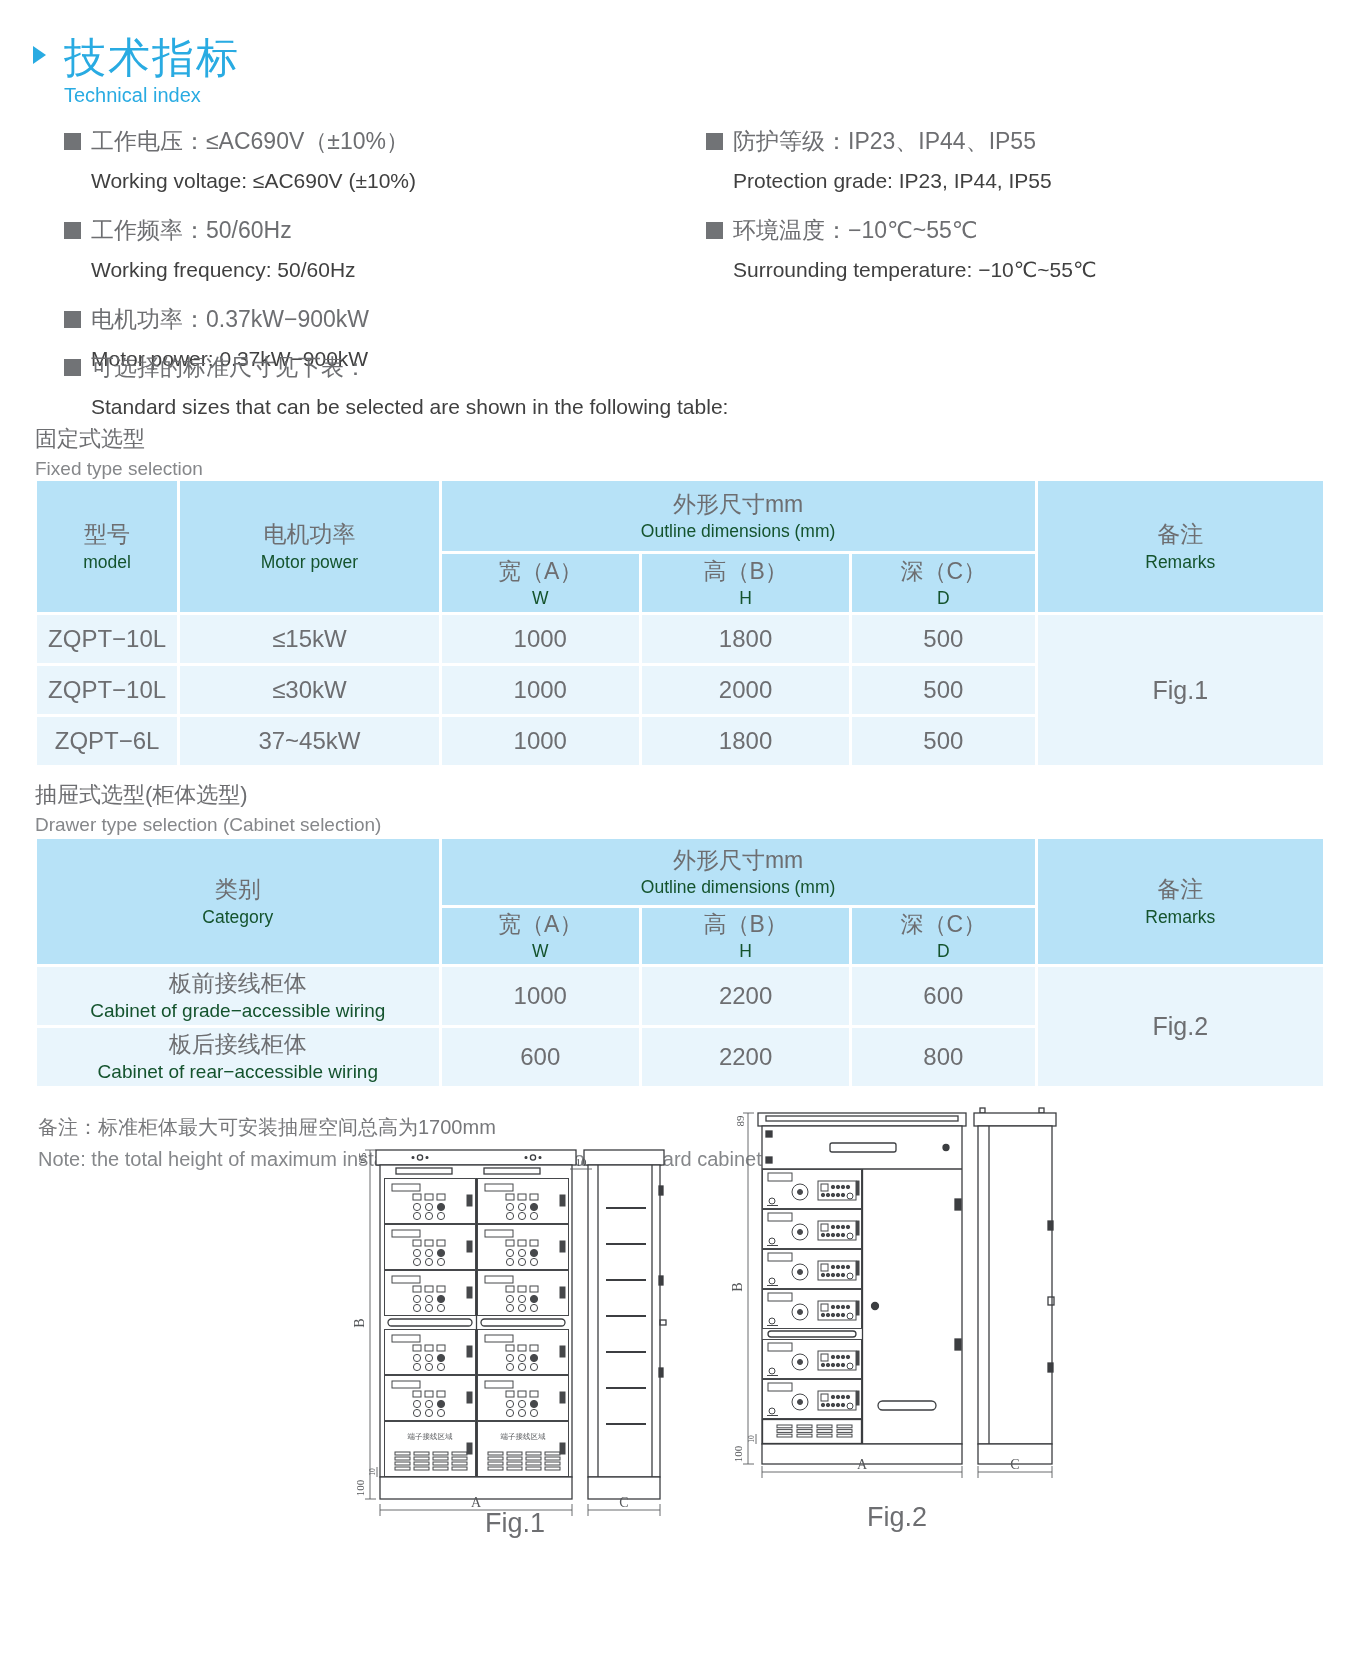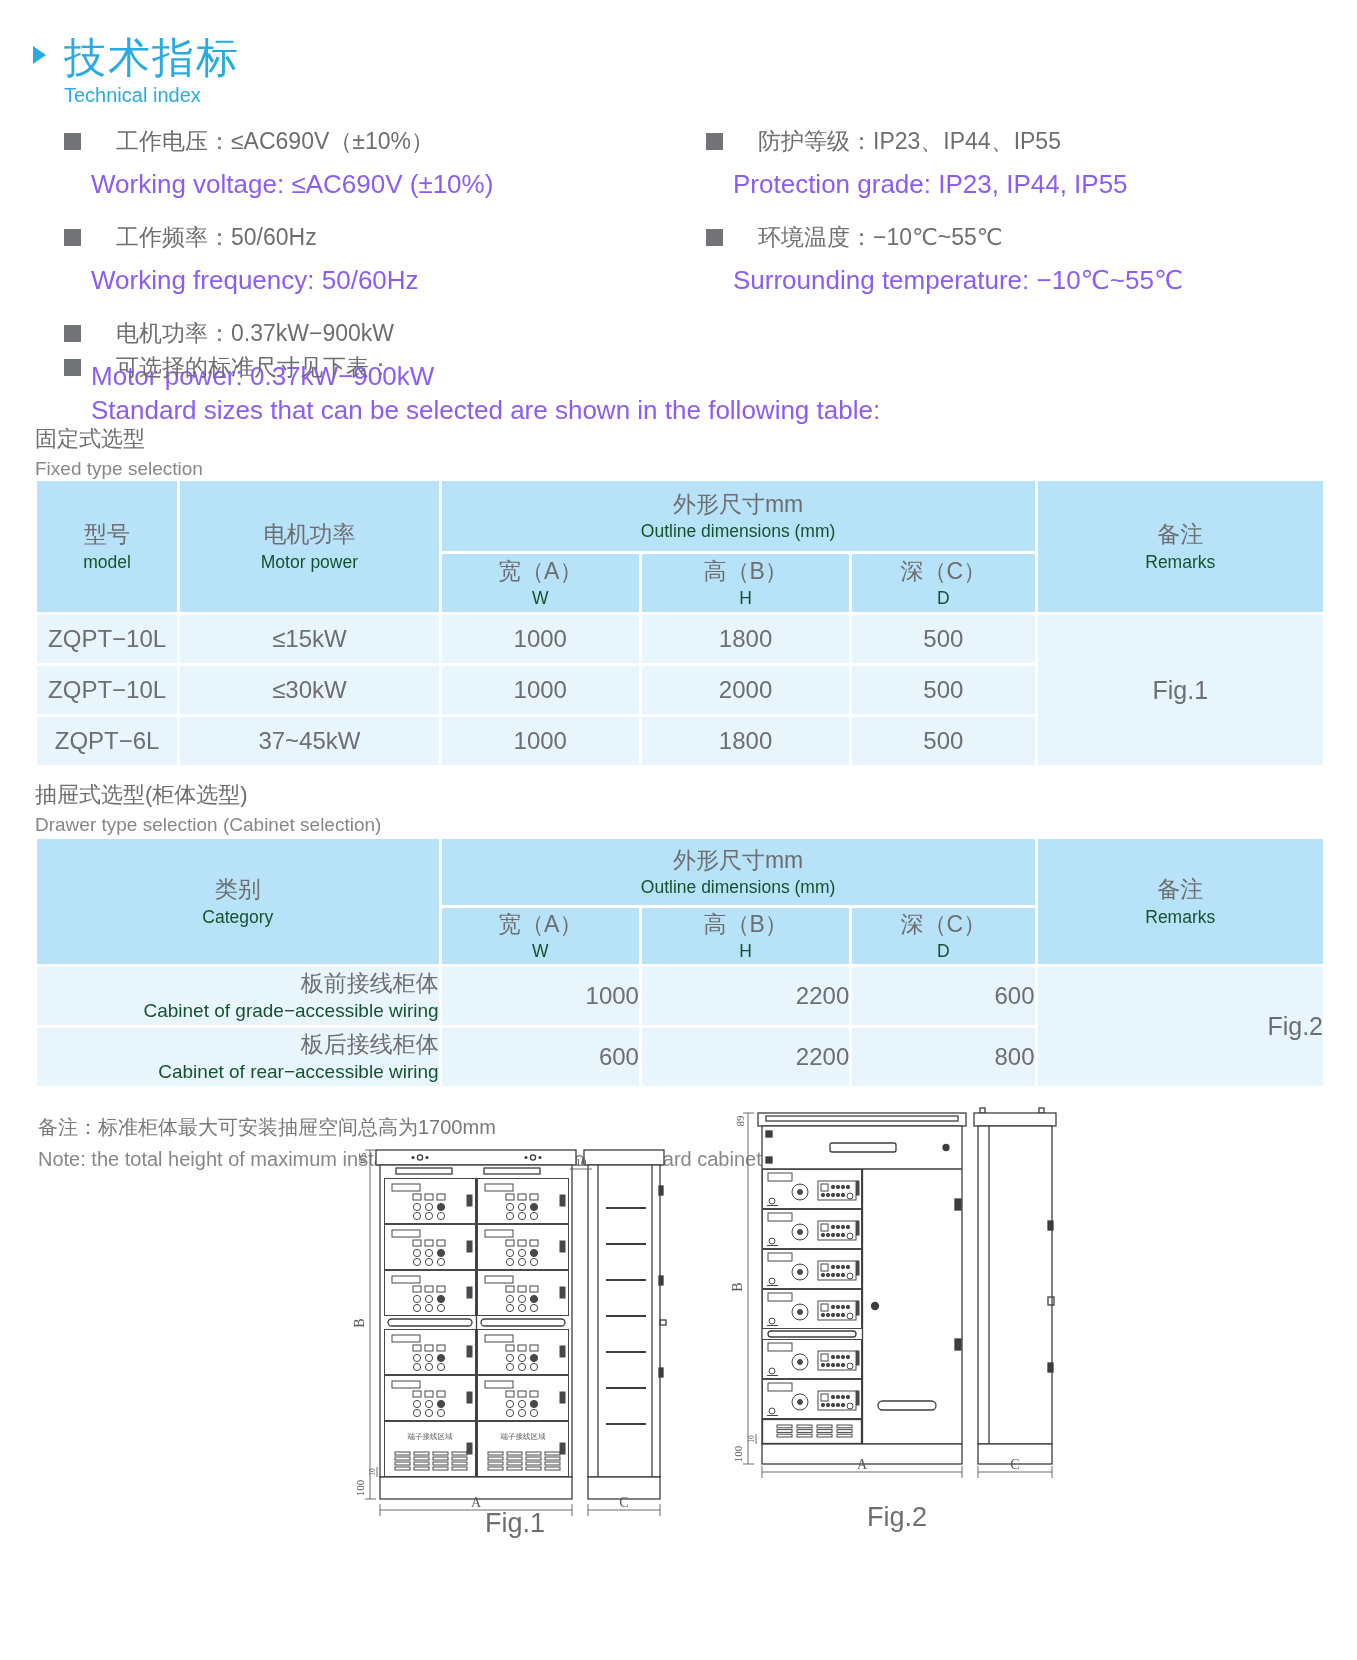--- a/index.html
+++ b/index.html
@@ -7,23 +7,23 @@
         font-family:"Liberation Sans","DejaVu Sans",sans-serif;color:#6d6e71;}
   
   .title-arrow{position:absolute;left:33px;top:46px;width:0;height:0;
      border-left:13px solid #29abe2;border-top:9px solid transparent;border-bottom:9px solid transparent;}
   .title-cn{position:absolute;left:64px;top:30px;font-size:42px;color:#29abe2;letter-spacing:2px;}
   .title-en{position:absolute;left:64px;top:84px;font-size:20px;color:#29abe2;}
   
   .specs-left{position:absolute;left:64px;top:126px;width:600px;}
   .specs-right{position:absolute;left:706px;top:126px;width:620px;}
   .spec-item{margin-bottom:22px;}
-  .spec-cn{font-size:23px;color:#6d6e71;display:flex;align-items:center;gap:25px;}
+  .spec-cn{font-size:23px;color:#6d6e71;display:flex;align-items:center;}
   .bullet{display:inline-block;width:17px;height:17px;background:#717376;margin-right:10px;flex:0 0 auto;}
-  .spec-en{font-size:26px;color:#8b5cf6;margin:12px 0 0 27px;}
+  .spec-en{font-size:21px;color:#404040;margin:12px 0 0 27px;}
   .spec-intro{position:absolute;left:64px;top:352px;width:900px;}
   
   .sec-label{position:absolute;left:35px;}
   .sec-cn{font-size:22px;color:#6d6e71;}
   .sec-en{font-size:19px;color:#85878a;margin-top:4px;}
   .sec1{top:424px;}
   .sec2{top:780px;}
   
   .tbl{position:absolute;border-collapse:separate;border-spacing:3px;table-layout:fixed;width:1292px;}
   .tbl1{left:34px;top:478px;}
@@ -31,21 +31,21 @@
   .tbl th{font-weight:normal;}
   .tbl th,.tbl td{text-align:center;vertical-align:middle;padding:0;}
   .hd{background:#b7e2f7;color:#6d6e71;}
   .l1{font-size:23px;line-height:1.25;}
   .l2{font-size:17.5px;color:#14532d;margin-top:3px;line-height:1.2;}
   .tbl1 tr.hrow1 th{height:70px;}
   .tbl1 tr.hrow2 th{height:58px;}
   .tbl2 tr.hrow1 th{height:66px;}
   .tbl2 tr.hrow2 th{height:56px;}
   .cell{background:#e9f5fc;color:#6d6e71;font-size:24px;height:48px;}
-  .tbl2 .cell{height:58px;text-align:right;}
+  .tbl2 .cell{height:58px;}
   .cat .l1{font-size:23px;}
   .cat .l2{font-size:19px;margin-top:2px;}
   .rm{font-size:25px;}
   
   .note{position:absolute;left:38px;top:1114px;}
   .note-cn{font-size:20px;color:#77787b;}
   .note-en{font-size:20px;color:#85878a;margin-top:7px;}
   
   .fig1-wrap{position:absolute;left:330px;top:1136px;}
   .fig2-wrap{position:absolute;left:712px;top:1101px;}

